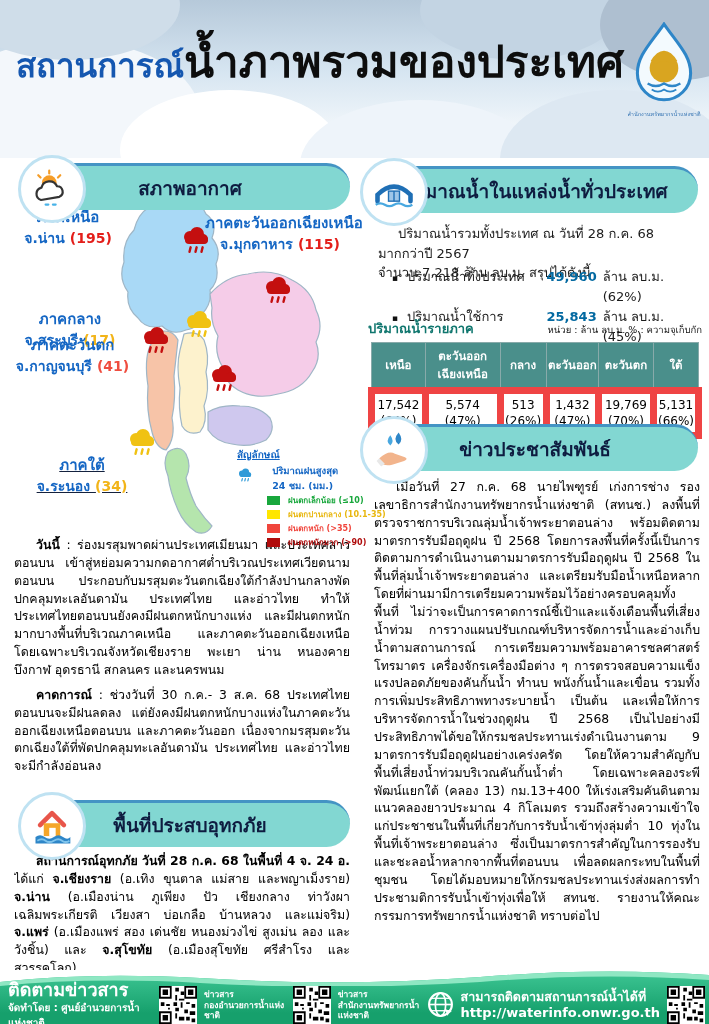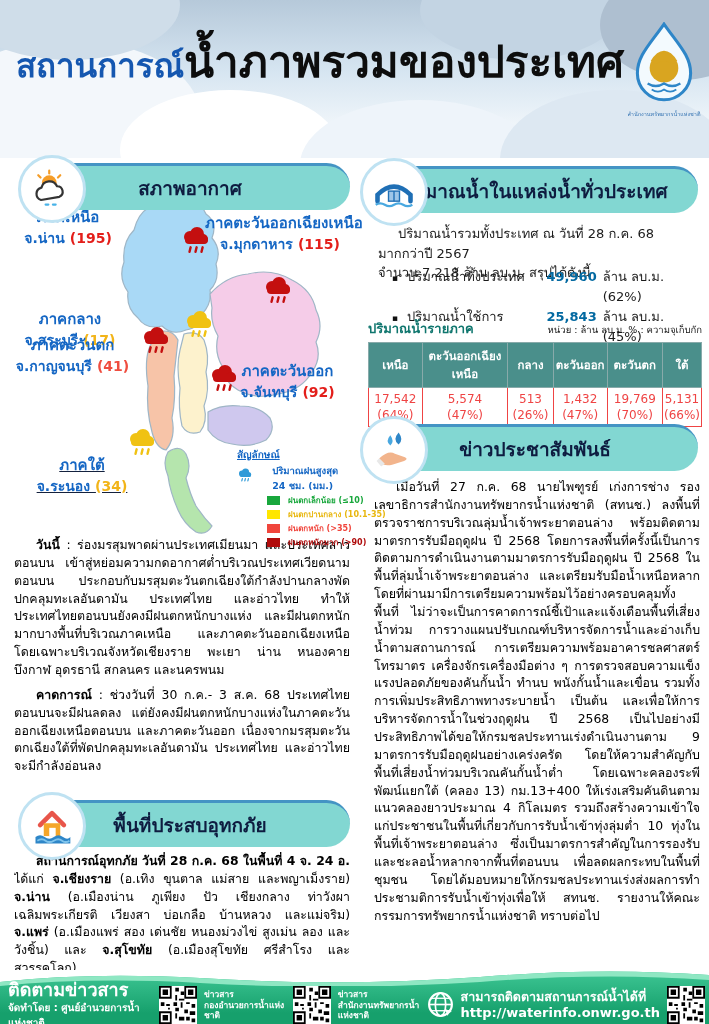--- a/index.html
+++ b/index.html
@@ -58,21 +58,21 @@
   .b-dot{width:16px;color:#111;font-size:9px;}
   .b-lab{width:150px;color:#1b1b1b;}
   .b-val{width:52px;color:#0369a1;font-weight:bold;}
   .b-unit{color:#1b1b1b;margin-left:6px;}
   .tblwrap{position:absolute;left:368px;top:318px;width:334px;}
   .tbl-cap{display:flex;justify-content:space-between;align-items:baseline;margin-bottom:3px;}
   .cap-l{font-size:13px;font-weight:bold;color:#0f766e;}
   .cap-r{font-size:9.5px;color:#111;}
   table.wt{border-collapse:collapse;width:100%;}
   table.wt th{background:#4a8f8b;color:#fff;font-size:11.5px;font-weight:bold;padding:4px 1px;border:1px solid #8aa;}
-  table.wt td{background:#fff;color:#ef4444;font-size:12px;text-align:center;padding:3px 1px;border:1px solid #ef4444;line-height:1.35;}
+  table.wt td{background:#fff;color:#000000;font-size:12px;text-align:center;padding:3px 1px;border:7px solid #ef4444;line-height:1.35;}
   
   .footer{position:absolute;left:0;top:970px;width:709px;height:54px;
           background:linear-gradient(180deg,#3fc795 0%,#16a06c 80%);overflow:hidden;}
   .fwave{position:absolute;top:0;left:0;width:709px;height:16px;}
   .fcontent{position:absolute;top:10px;left:8px;width:697px;display:flex;align-items:center;gap:7px;z-index:2;}
   .f-title{font-size:18px;font-weight:bold;color:#fff;line-height:1.1;}
   .f-sub{font-size:10px;font-weight:bold;color:#fff;}
   .qr{width:38px;height:38px;flex:0 0 38px;}
   .qr-lab{font-size:8.5px;font-weight:bold;color:#fff;line-height:1.25;width:92px;}
   .track{line-height:1.25;}
@@ -199,25 +199,20 @@
     <div class="rlabel" style="left:10px;top:96px;width:120px;margin-top:16px;">
       <span class="rname">ภาคกลาง</span>
       <span class="rprov">จ.สระบุรี</span>
       <span class="rval v-yel">(17)</span>
     </div>
     <div class="rlabel" style="left:5px;top:138px;width:135px;">
       <span class="rname">ภาคตะวันตก</span>
       <span class="rprov">จ.กาญจนบุรี</span>
       <span class="rval v-red2">(41)</span>
     </div>
-    <div class="rlabel" style="left:225px;top:164px;width:125px;">
-      <span class="rname">ภาคตะวันออก</span>
-      <span class="rprov">จ.จันทบุรี</span>
-      <span class="rval v-red">(92)</span>
-    </div>
     <div class="rlabel" style="left:22px;top:258px;width:120px;text-decoration:underline;">
       <span class="rname">ภาคใต้</span>
       <span class="rprov">จ.ระนอง</span>
       <span class="rval v-yel">(34)</span>
     </div>
 
     <div class="legend">
       <span class="lg-title">สัญลักษณ์</span>
       <div class="lg-head">
         <svg class="r-blu" width="26" height="25" viewBox="0 0 32 30">

